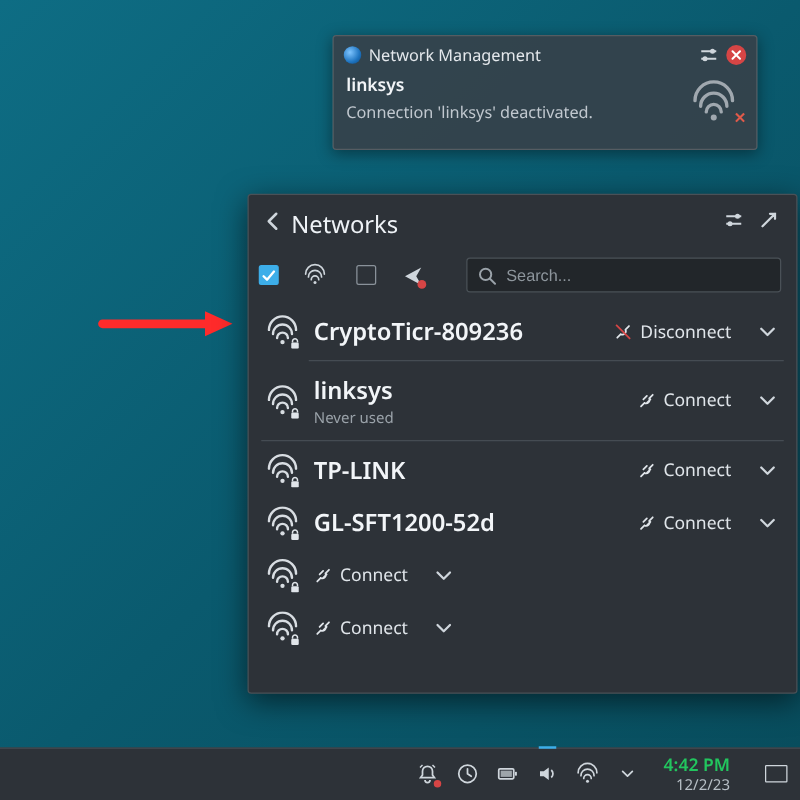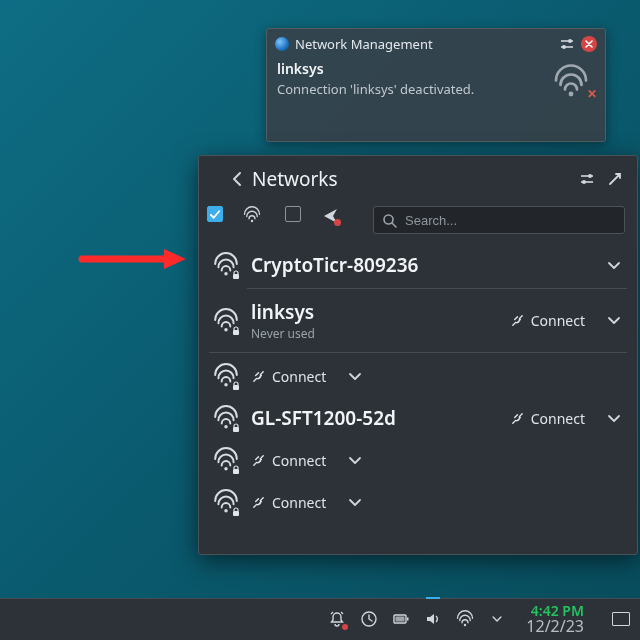--- a/index.html
+++ b/index.html
@@ -1,21 +1,21 @@
 <!DOCTYPE html>
 <html><head>
 <meta charset="utf-8">
 <style>
   * { box-sizing: border-box; margin: 0; padding: 0; }
   html, body { width: 640px; height: 640px; overflow: hidden; font-family: "Noto Sans", "Segoe UI", sans-serif; }
   body { background: linear-gradient(135deg, #0e6d84 0%, #0a5a6e 50%, #084c5c 100%); position: relative; color: #eceff4; }
 
   
   .notification {
-    position: absolute; left: 266px; top: 28px; width: 340px; height: 114px;
+    position: absolute; left: 266px; top: 28px; width: 340px; height: 92px;
     background: #384047dd; border: 1px solid #555c62; border-radius: 3px;
     box-shadow: 0 3px 12px rgba(0,0,0,.4);
   }
   .notif-head { display: flex; align-items: center; padding: 6px 8px 4px 8px; gap: 6px; }
   .notif-head .globe { width: 14px; height: 14px; border-radius: 50%; background: radial-gradient(circle at 35% 35%, #7ec5ff, #1e74c0 60%, #0a4680); flex-shrink: 0; }
   .notif-head .title { font-size: 13px; color: #e4e8ec; }
   .notif-head .spacer { flex: 1; }
   .notif-head .sliders, .notif-head .close { width: 16px; height: 16px; display: inline-flex; align-items: center; justify-content: center; color: #cfd6dc; cursor: pointer; }
   .notif-head .close { background: #d64545; border-radius: 50%; }
   .notif-body { padding: 2px 10px 8px 10px; position: relative; }
@@ -27,27 +27,27 @@
   }
   .notif-wifi .x { color: #e05a4a; font-size: 12px; position: absolute; right: -4px; bottom: -2px; font-weight: bold; }
 
   
   .panel {
     position: absolute; left: 198px; top: 155px; width: 440px; height: 400px;
     background: #2d3238; border: 1px solid #4a5157; border-radius: 3px;
     box-shadow: 0 6px 24px rgba(0,0,0,.55); display: flex; flex-direction: column;
     padding-bottom: 6px;
   }
-  .panel-head { display: flex; align-items: center; padding: 10px 12px 10px 8px; margin-left: 19px; }
+  .panel-head { display: flex; align-items: flex-start; padding: 10px 12px 10px 8px; }
   .panel-head .back { width: 22px; height: 22px; display: flex; align-items: center; justify-content: center; color: #cfd6dc; cursor: pointer; }
   .panel-head .title { font-size: 19px; font-weight: 400; color: #eef2f6; margin-left: 4px; }
   .panel-head .spacer { flex: 1; }
   .panel-head .sliders, .panel-head .pin { width: 20px; height: 20px; display: flex; align-items: center; justify-content: center; color: #cfd6dc; cursor: pointer; margin-left: 8px; }
 
-  .panel-toolbar { display: flex; padding: 4px 12px 10px 8px; gap: 20px; }
+  .panel-toolbar { display: flex; align-items: center; padding: 4px 12px 10px 8px; gap: 20px; }
   .chk { width: 16px; height: 16px; border: 1px solid #8a929a; border-radius: 2px; display: flex; align-items: center; justify-content: center; cursor: pointer; }
   .chk.checked { background: #3daee9; border-color: #3daee9; }
   .chk.checked svg { display: block; }
   .chk svg { display: none; }
   .tb-icon { width: 18px; height: 18px; color: #cfd6dc; display: flex; align-items: center; justify-content: center; margin-right: 4px; }
   .plane-off { position: relative; }
   .plane-off .dot { position: absolute; right: -2px; bottom: -2px; width: 7px; height: 7px; background: #d64545; border-radius: 50%; }
   .search {
     flex: 1; margin-left: 10px; height: 28px; background: #22262a;
     border: 1px solid #4a5157; border-radius: 3px; display: flex; align-items: center;
@@ -82,21 +82,21 @@
     background: #2d3238; border-top: 1px solid #454c53;
     display: flex; align-items: center; padding: 0 10px 0 8px;
   }
   .tray { margin-left: auto; display: flex; align-items: center; gap: 14px; color: #cfd6dc; }
   .tray .ico { width: 18px; height: 18px; display: flex; align-items: center; justify-content: center; cursor: pointer; position: relative; }
   .tray .bell .reddot { position: absolute; right: -2px; bottom: -2px; width: 6px; height: 6px; background: #d64545; border-radius: 50%; }
   .tray .vol-wrap { position: relative; }
   .tray .vol-wrap .bar { position: absolute; top: -13px; left: 2px; width: 14px; height: 2px; background: #3daee9; }
   .clock { display: flex; flex-direction: column; align-items: flex-end; line-height: 1.1; margin-left: 6px; }
   .clock .time { font-size: 14px; font-weight: 600; color: #22c55e; }
-  .clock .date { font-size: 16px; color: #b7bfc6; }
+  .clock .date { font-size: 12px; color: #b7bfc6; }
   .desktop-btn { width: 18px; height: 14px; border: 1.5px solid #cfd6dc; border-radius: 1px; margin-left: 14px; cursor: pointer; }
 
   svg { display: block; }
 </style>
 </head>
 <body>
 
 <svg width="0" height="0" style="position:absolute">
   <defs>
     <g id="wifi-arcs">
@@ -254,20 +254,26 @@
         <svg width="26" height="26" viewBox="0 0 24 24">
             <use href="#wifi-arcs"></use>
           </svg>
         <svg class="lockdot" viewBox="0 0 8 9">
             <use href="#lock-ico"></use>
           </svg>
       </span>
       <div class="names">
         <div class="ssid">CryptoTicr-809236</div>
       </div>
+      <div class="action">
+        <svg class="plugicon" viewBox="0 0 16 16">
+            <use href="#plug-off"></use>
+          </svg>
+        <span>Disconnect</span>
+      </div>
       <span class="chevron">
           <svg width="18" height="17" viewBox="0 0 18 17">
             <use href="#chevron"></use>
           </svg>
         </span>
     </div>
     <div class="sep"></div>
 
     <div class="net">
       <span class="sig">
@@ -298,20 +304,23 @@
 
     <div class="net">
       <span class="sig">
         <svg width="26" height="26" viewBox="0 0 24 24">
             <use href="#wifi-arcs"></use>
           </svg>
         <svg class="lockdot" viewBox="0 0 8 9">
             <use href="#lock-ico"></use>
           </svg>
       </span>
+      <div class="names">
+        <div class="ssid">TP-LINK</div>
+      </div>
       <div class="action">
         <svg class="plugicon" viewBox="0 0 16 16">
             <use href="#plug-ico"></use>
           </svg>
         <span>Connect</span>
       </div>
       <span class="chevron">
           <svg width="18" height="17" viewBox="0 0 18 17">
             <use href="#chevron"></use>
           </svg>

